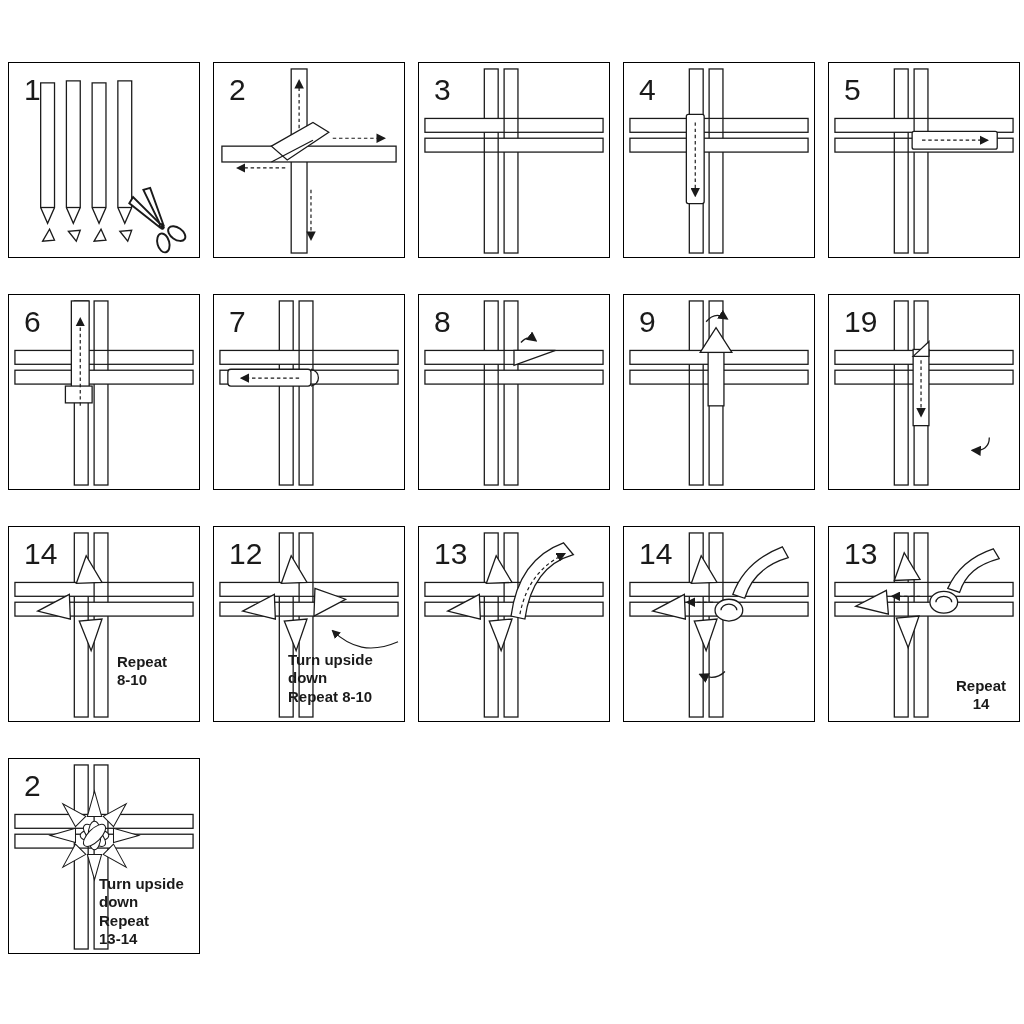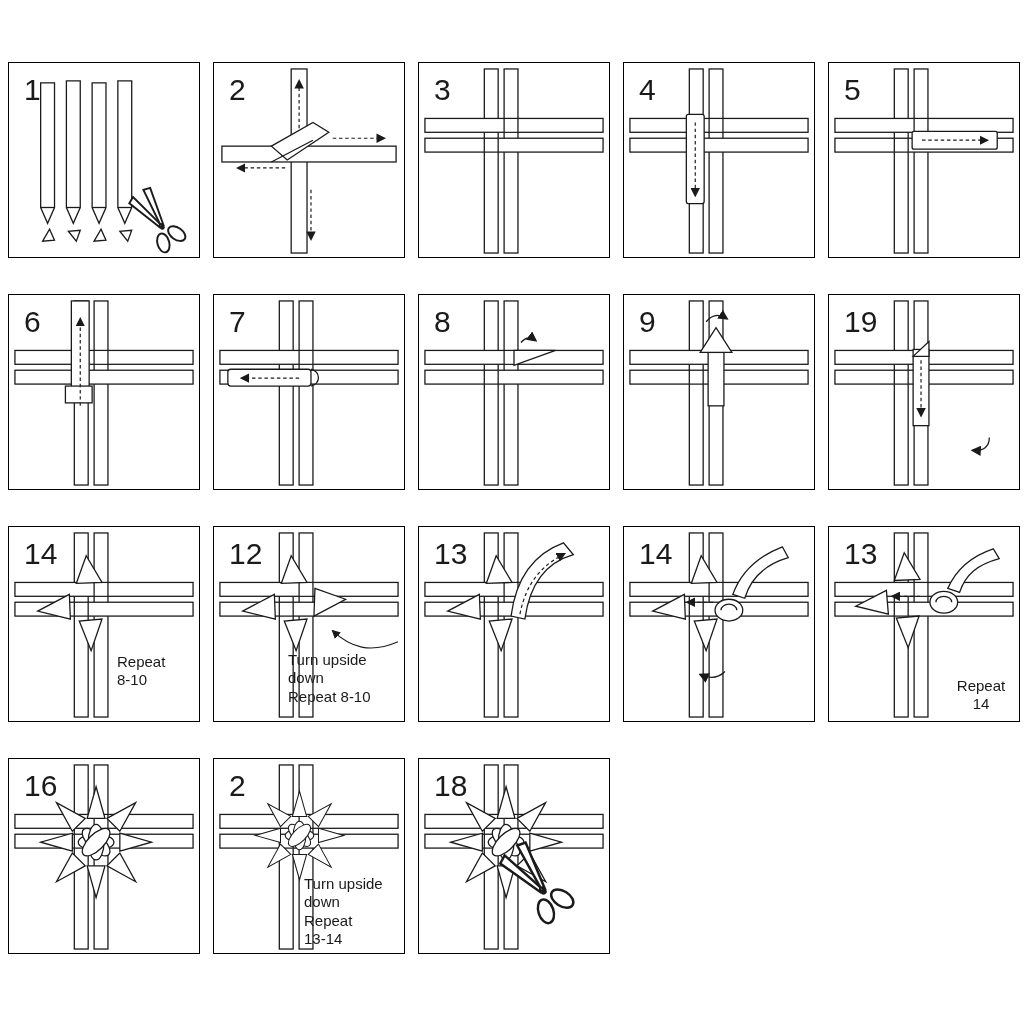--- a/index.html
+++ b/index.html
@@ -27,20 +27,21 @@
     font-weight:500;
     letter-spacing:0;
     z-index:3;
   }
   .note{
     position:absolute;
     font-size:15px;
     line-height:1.22;
     white-space:pre-line;
     z-index:3;
+    font-weight:bold;
   }
   .panel svg{position:absolute;left:0;top:0;width:100%;height:100%;z-index:1;}
   svg .s{fill:#fff;stroke:#1a1a1a;stroke-width:1.3px;}
   svg .ln{fill:none;stroke:#1a1a1a;stroke-width:1.3px;}
   svg .da{fill:none;stroke:#1a1a1a;stroke-width:1.2px;stroke-dasharray:3.5 2.8;}
   svg .fb{fill:#1a1a1a;stroke:none;}
   
   .p11 .note{left:108px;top:126px;}
   .p12 .note{left:74px;top:124px;width:112px;}
   .p15 .note{left:122px;top:150px;width:60px;text-align:center;}
@@ -264,43 +265,28 @@
         <polygon class="s" points="66,54 76,26 92,53"></polygon>
         <path class="s" d="M166,22 C142,30 128,44 120,62 L132,66 C138,48 150,38 172,32 Z"></path>
         <path class="s" d="M102,76 a14,11 0 1 0 28,0 a14,11 0 1 0 -28,0"></path>
         <path class="ln" d="M108,76 a8,6 0 1 1 16,0"></path>
         <path class="da" d="M92,70 H64" marker-end="url(#ah)"></path>
       </svg>
       <div class="note">Repeat
 14</div>
     </div>
 
-    <div class="panel p16">
-      <div class="num">16</div>
-      <svg viewBox="0 0 192 196">
-        <use href="#weave"></use>
-        <use href="#star8"></use>
-      </svg>
-    </div>
 
     <div class="panel p17">
       <div class="num">2</div>
       <svg viewBox="0 0 192 196">
         <use href="#weave"></use>
         <use href="#star8" transform="translate(16,10) scale(0.8)"></use>
       </svg>
       <div class="note">Turn upside
 down
 Repeat
 13-14</div>
     </div>
 
-    <div class="panel p18">
-      <div class="num">18</div>
-      <svg viewBox="0 0 192 196">
-        <use href="#weave"></use>
-        <use href="#star8"></use>
-        <use href="#scissors" transform="translate(126,134) rotate(-38) scale(1.9)"></use>
-      </svg>
-    </div>
 
   </div>
 </div>
 
 </body></html>

